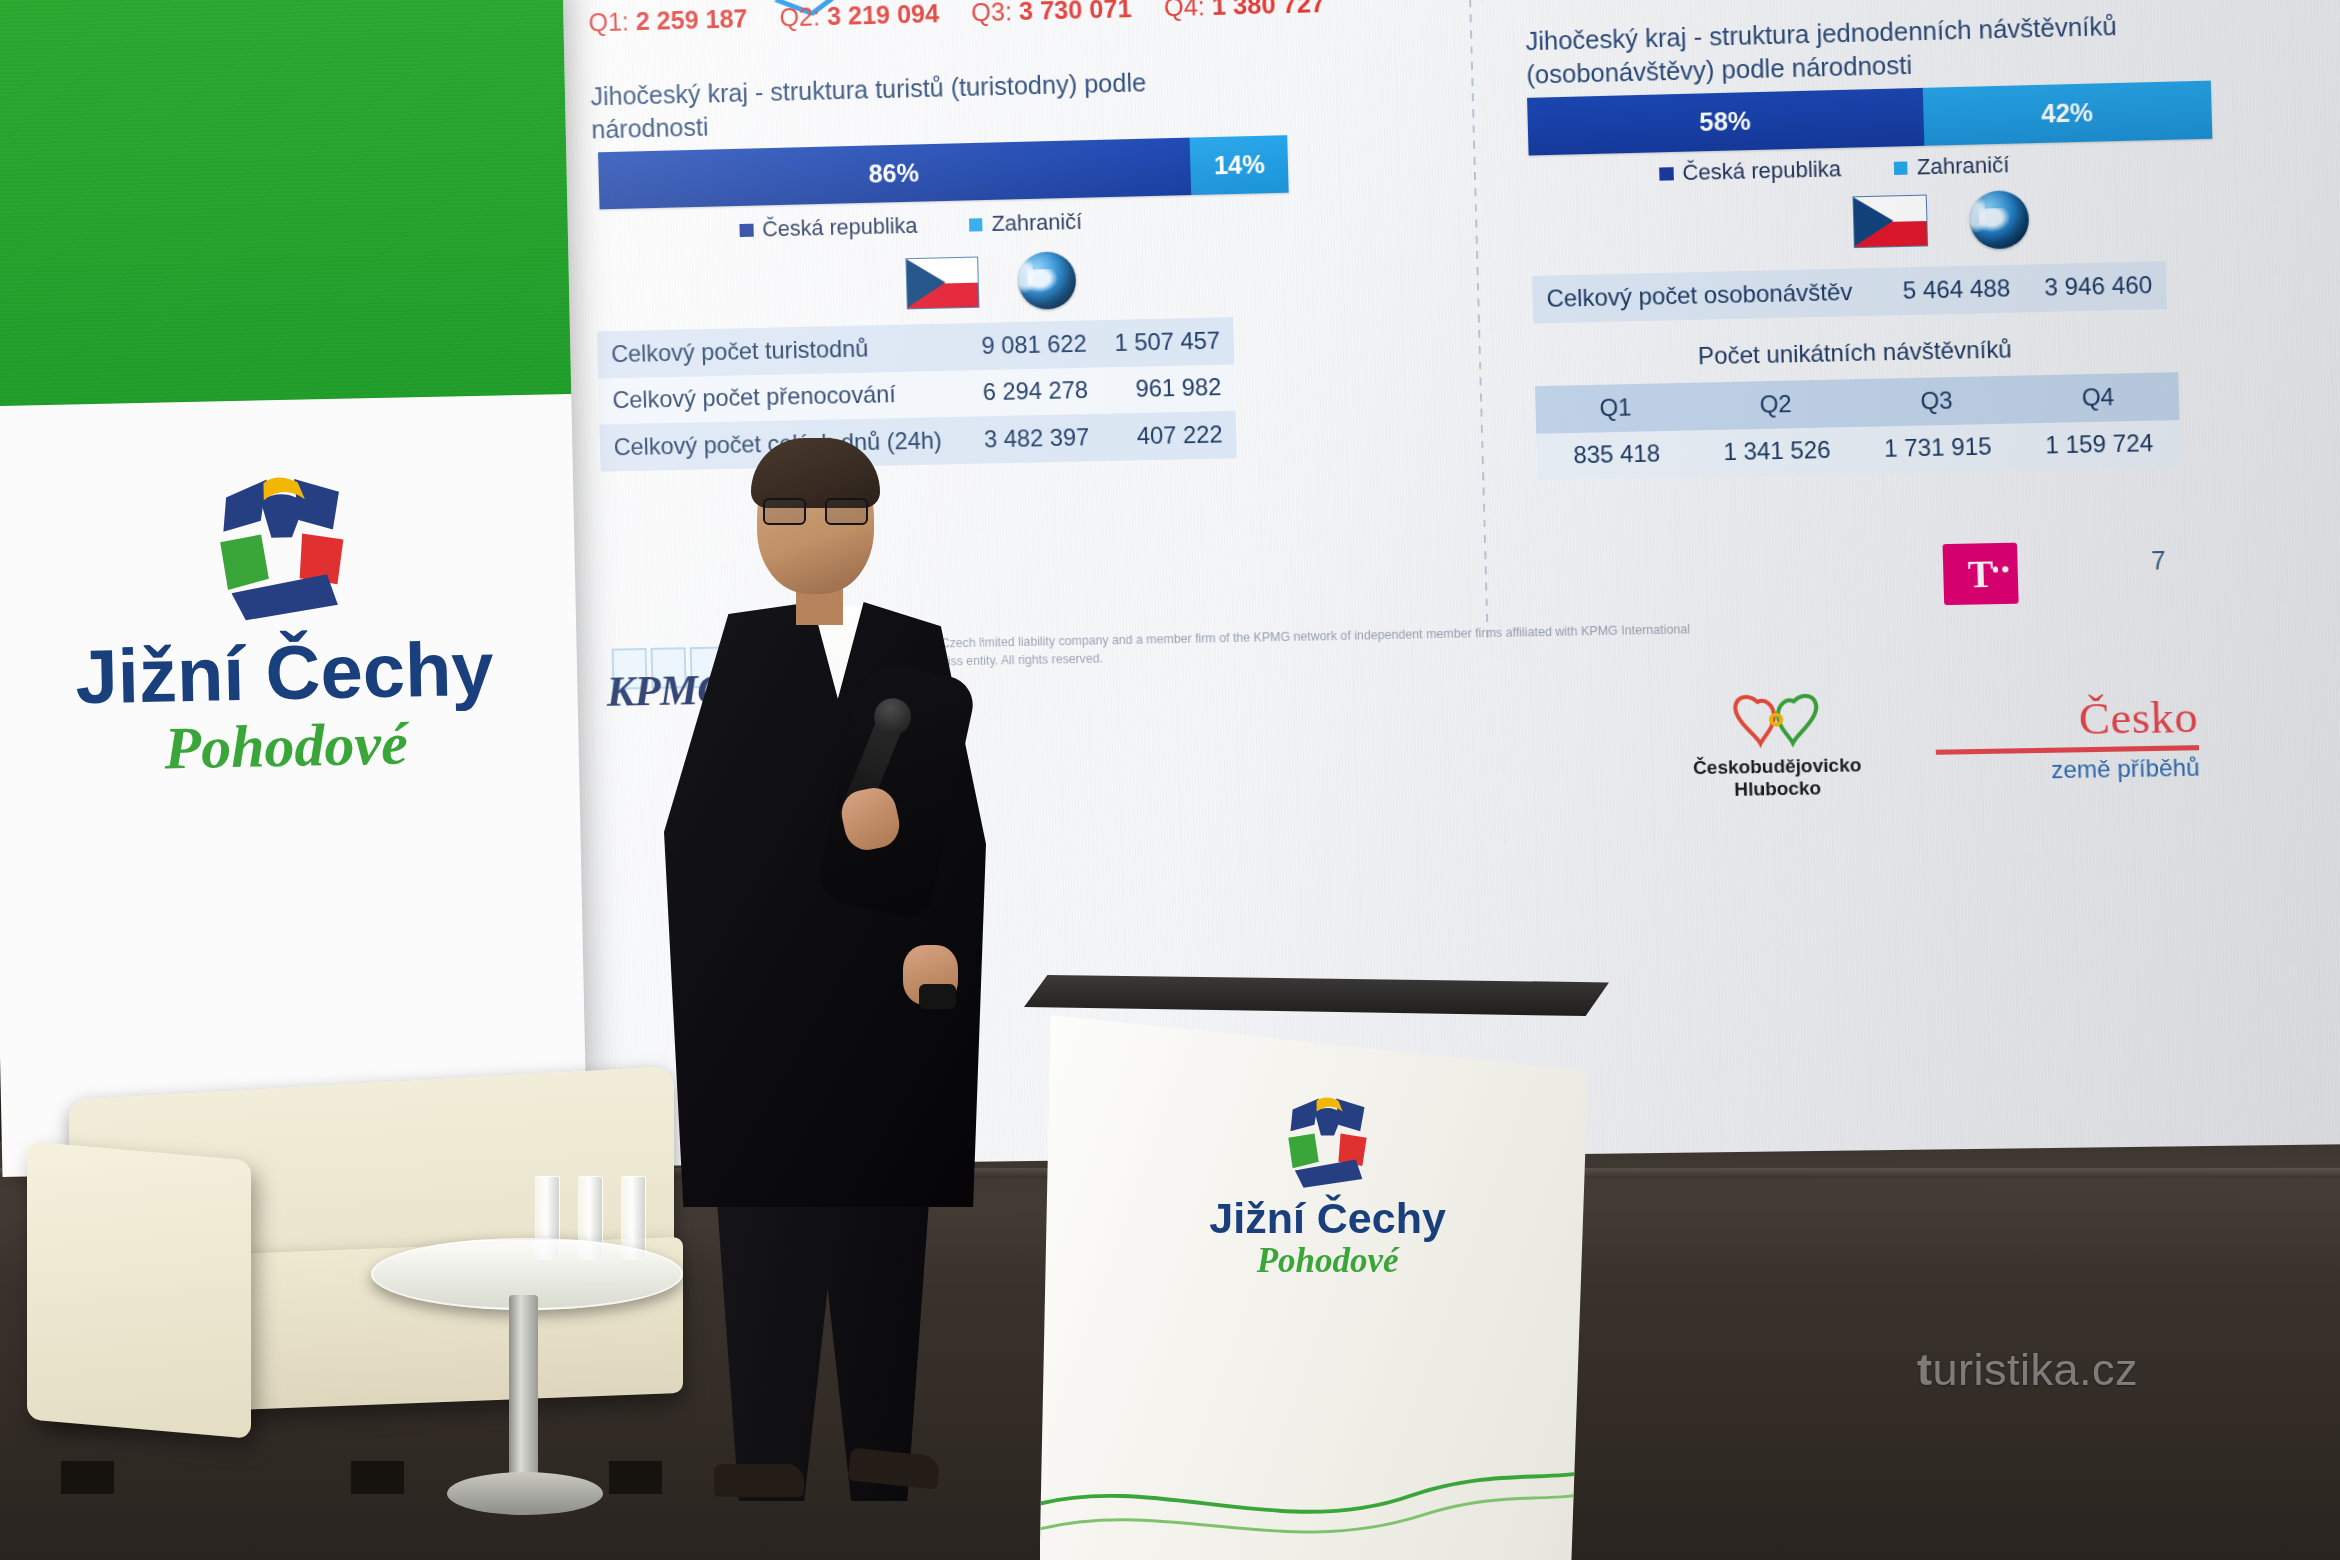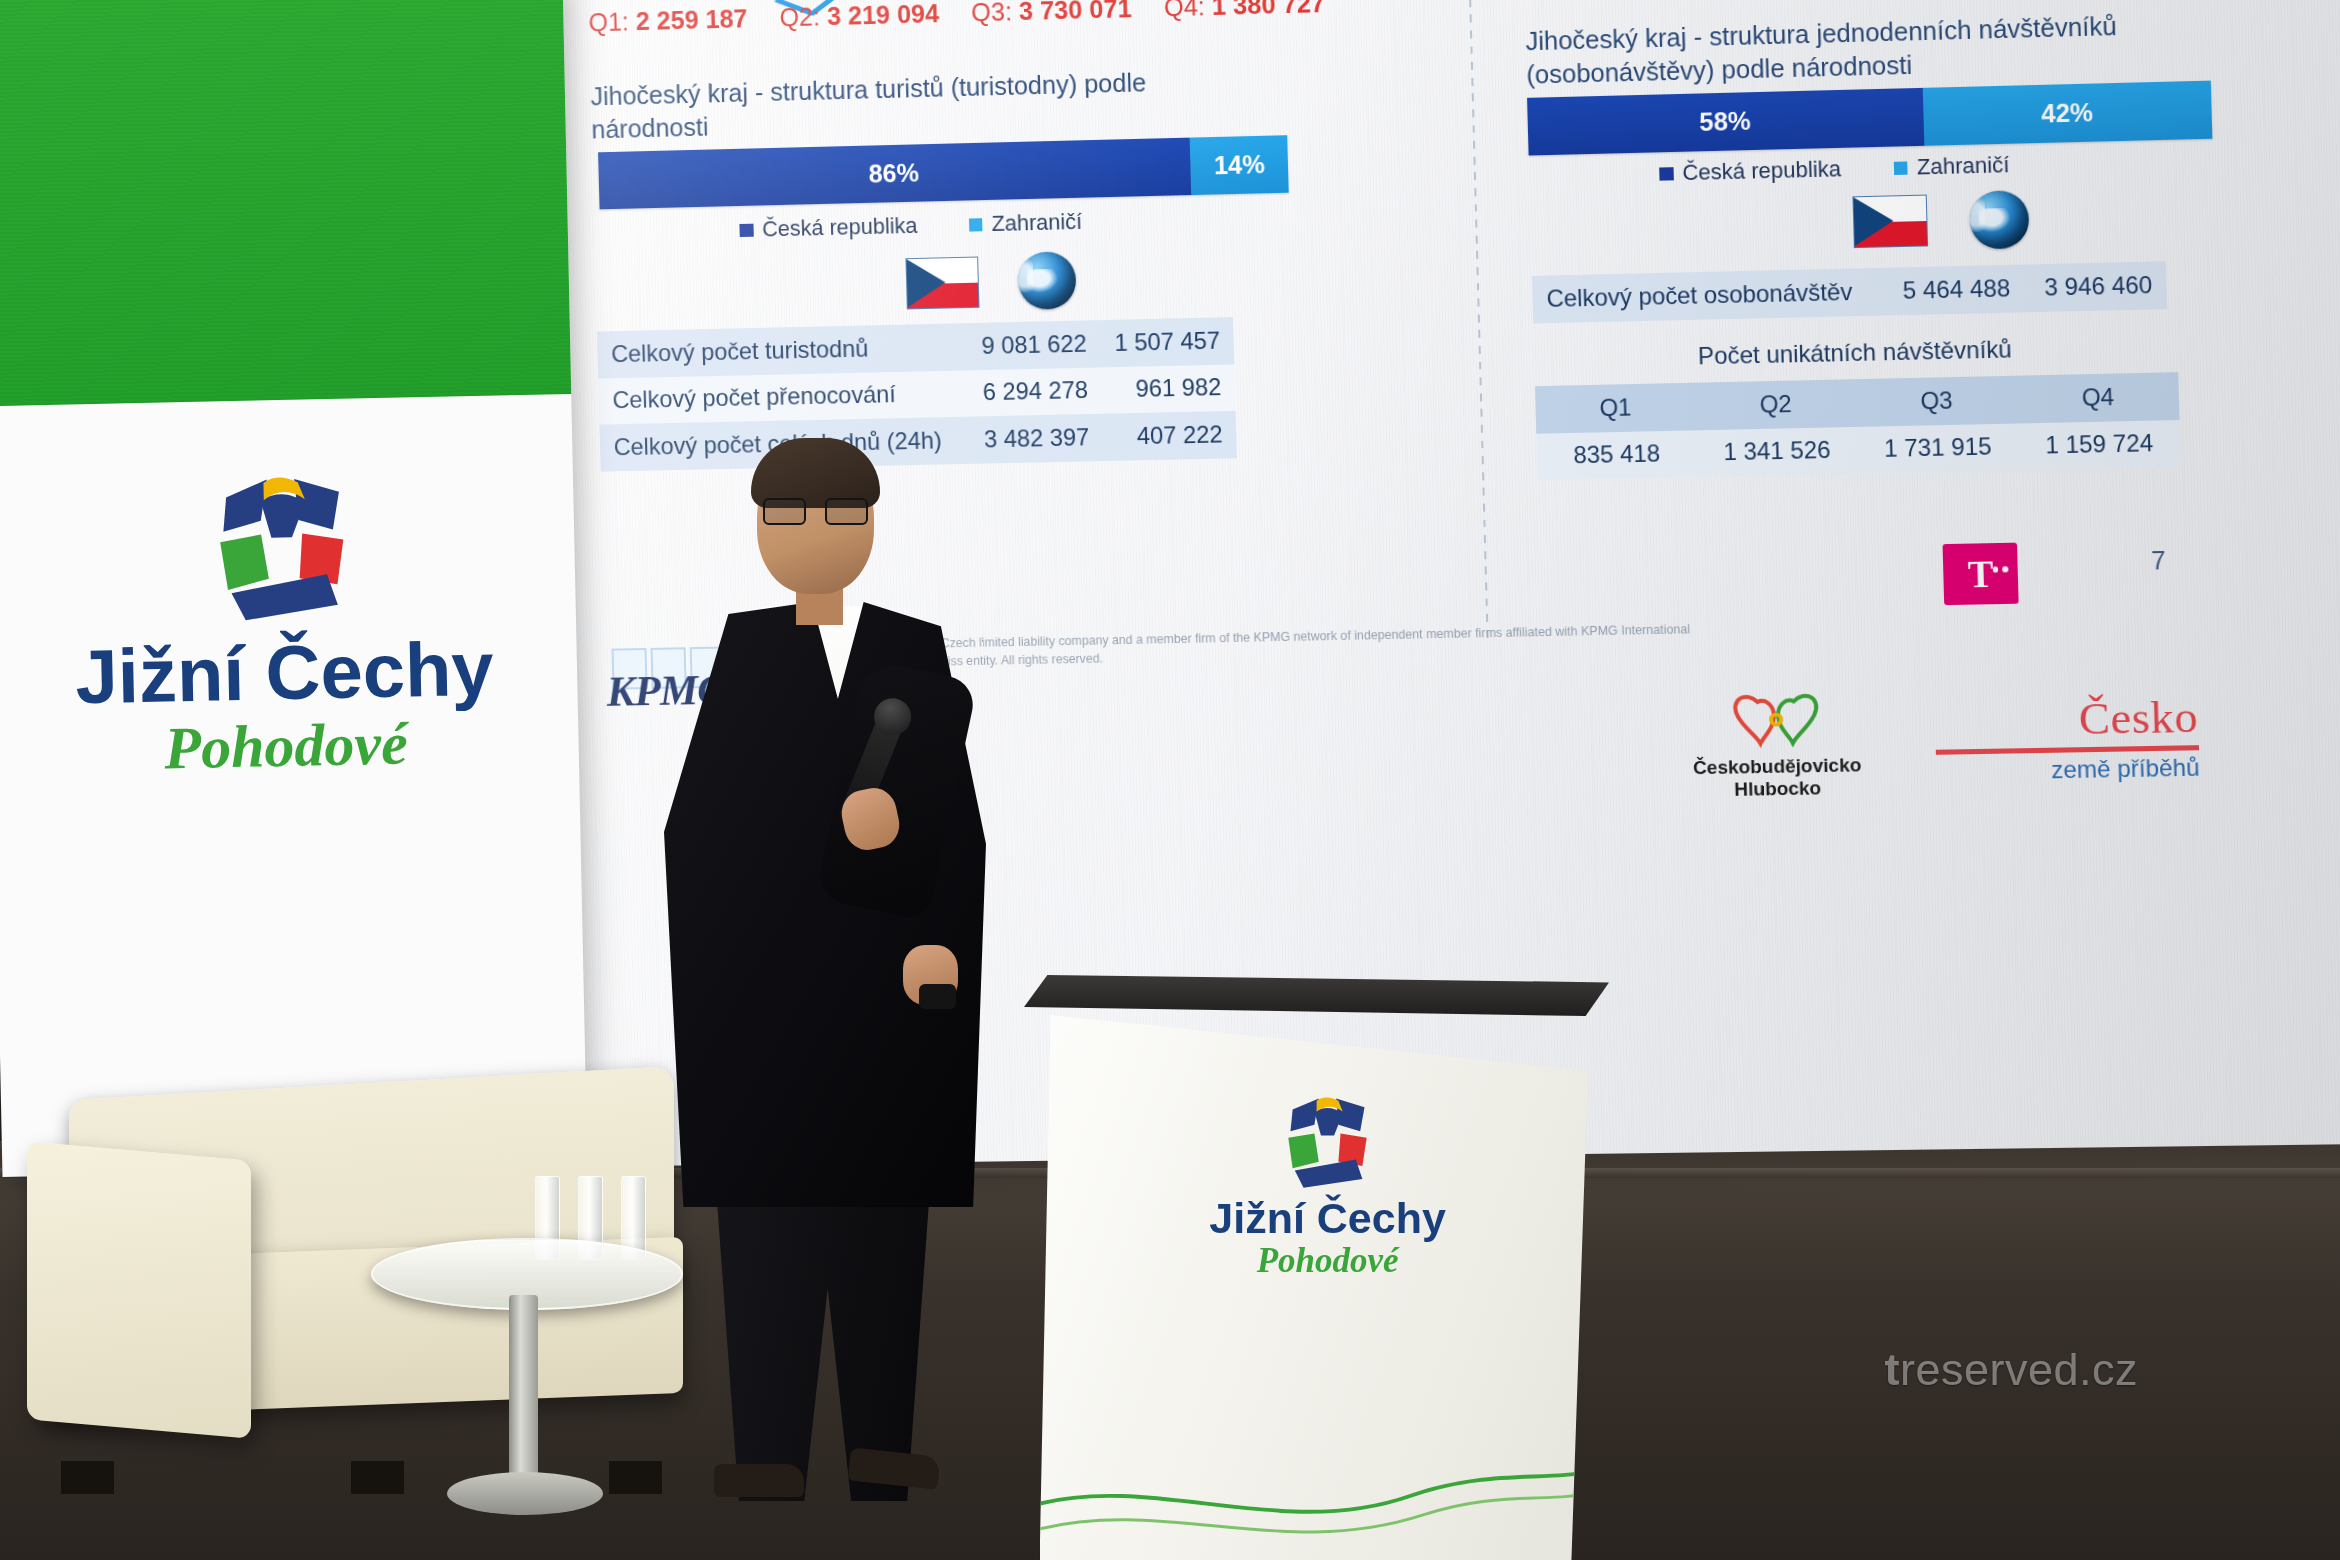--- a/index.html
+++ b/index.html
@@ -474,17 +474,17 @@
         <svg width="554" height="146" viewBox="0 0 568 150" preserveAspectRatio="none">
           <path d="M0 92 C120 62, 250 130, 380 84 C460 56, 520 70, 568 58" fill="none" stroke="#3aa63a" stroke-width="4"></path>
           <path d="M0 118 C130 86, 250 150, 392 104 C470 78, 525 92, 568 80" fill="none" stroke="#7ec36b" stroke-width="3"></path>
         </svg>
       </div>
     </div>
     <div class="topdesk"></div>
   </div>
 
   <div class="wm">
-    <span class="tt">t</span><span>reserved.cz</span>
+    <span class="tt">t</span><span>uristika.cz</span>
   </div>
 
 </div>
 
 
 </body></html>

